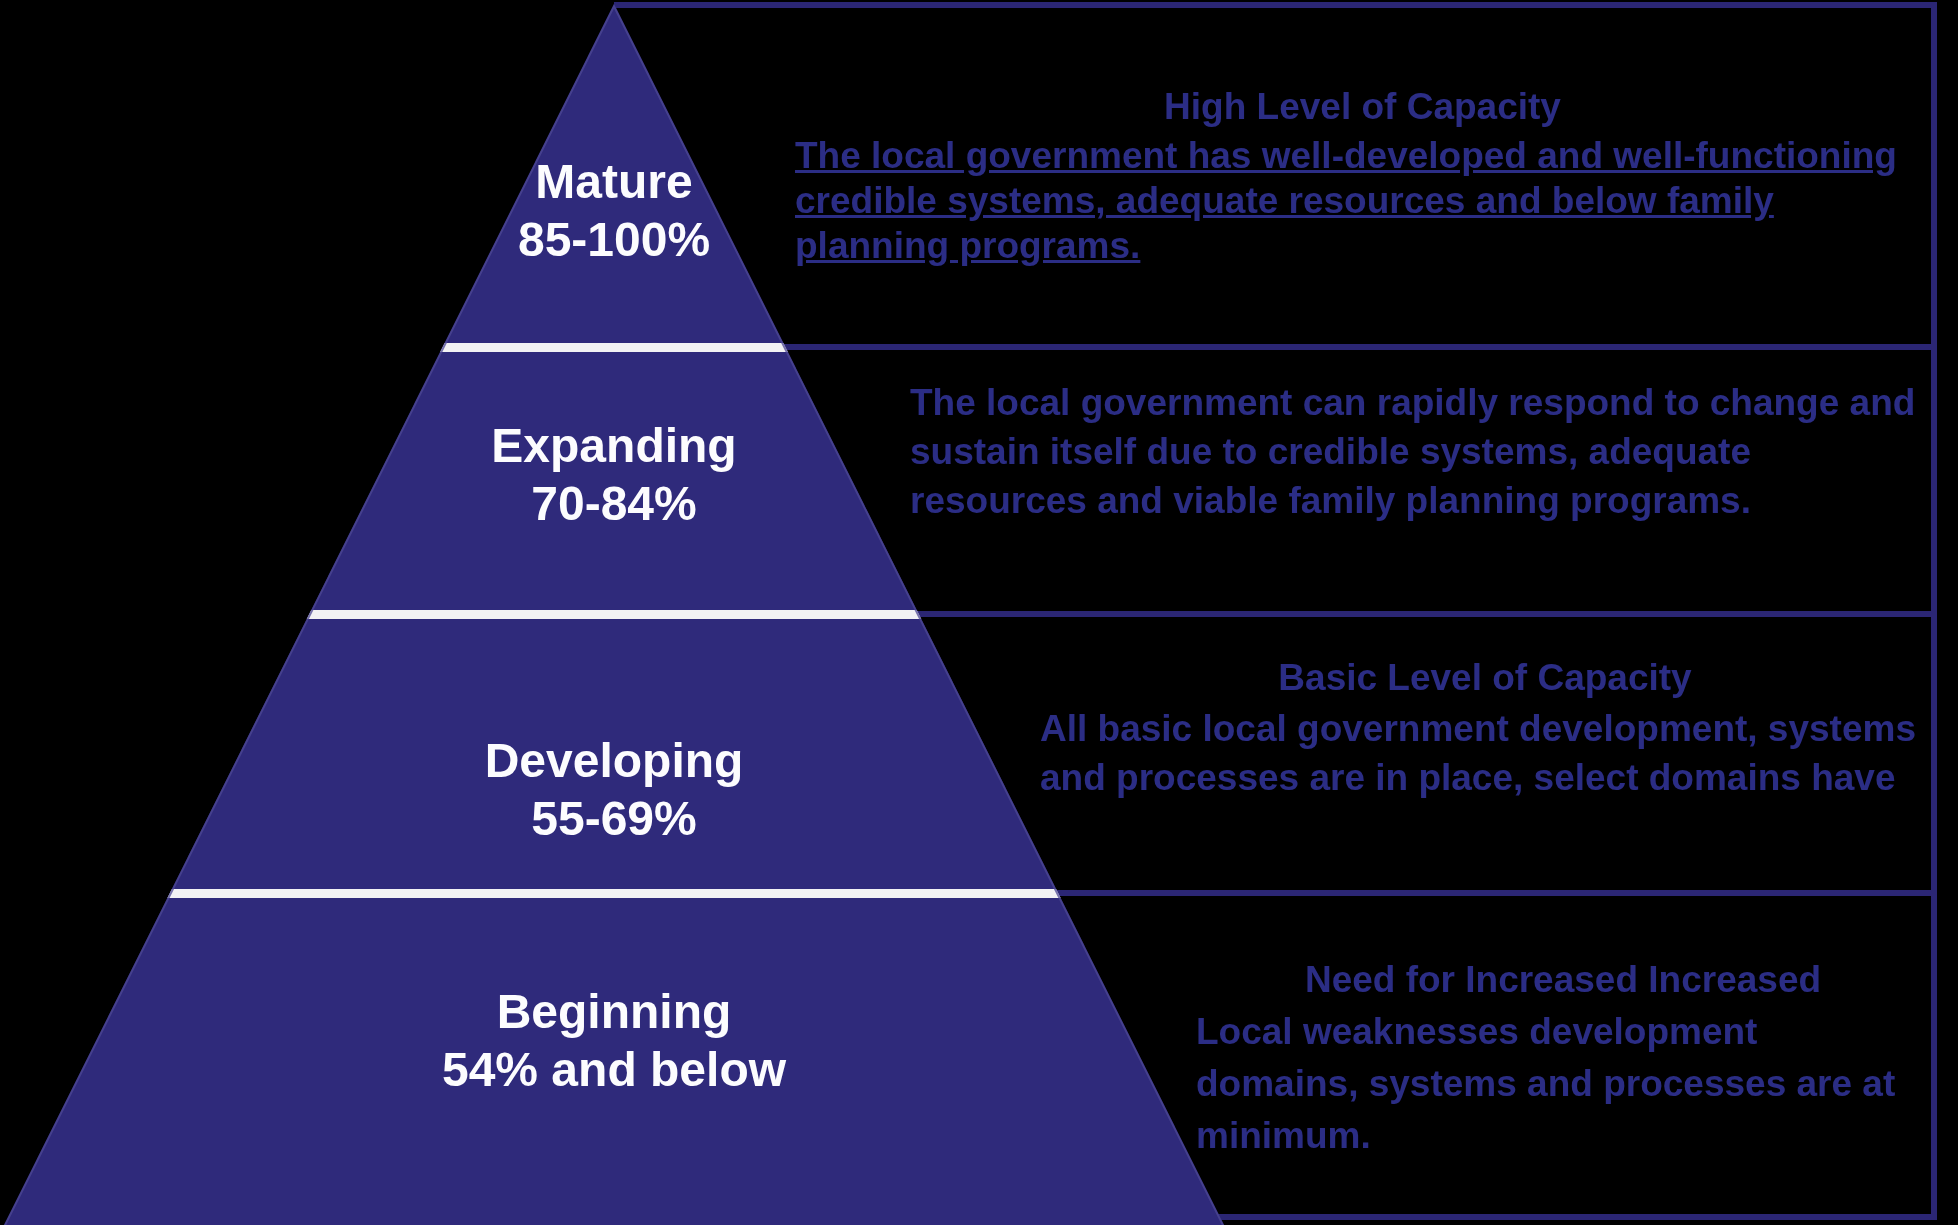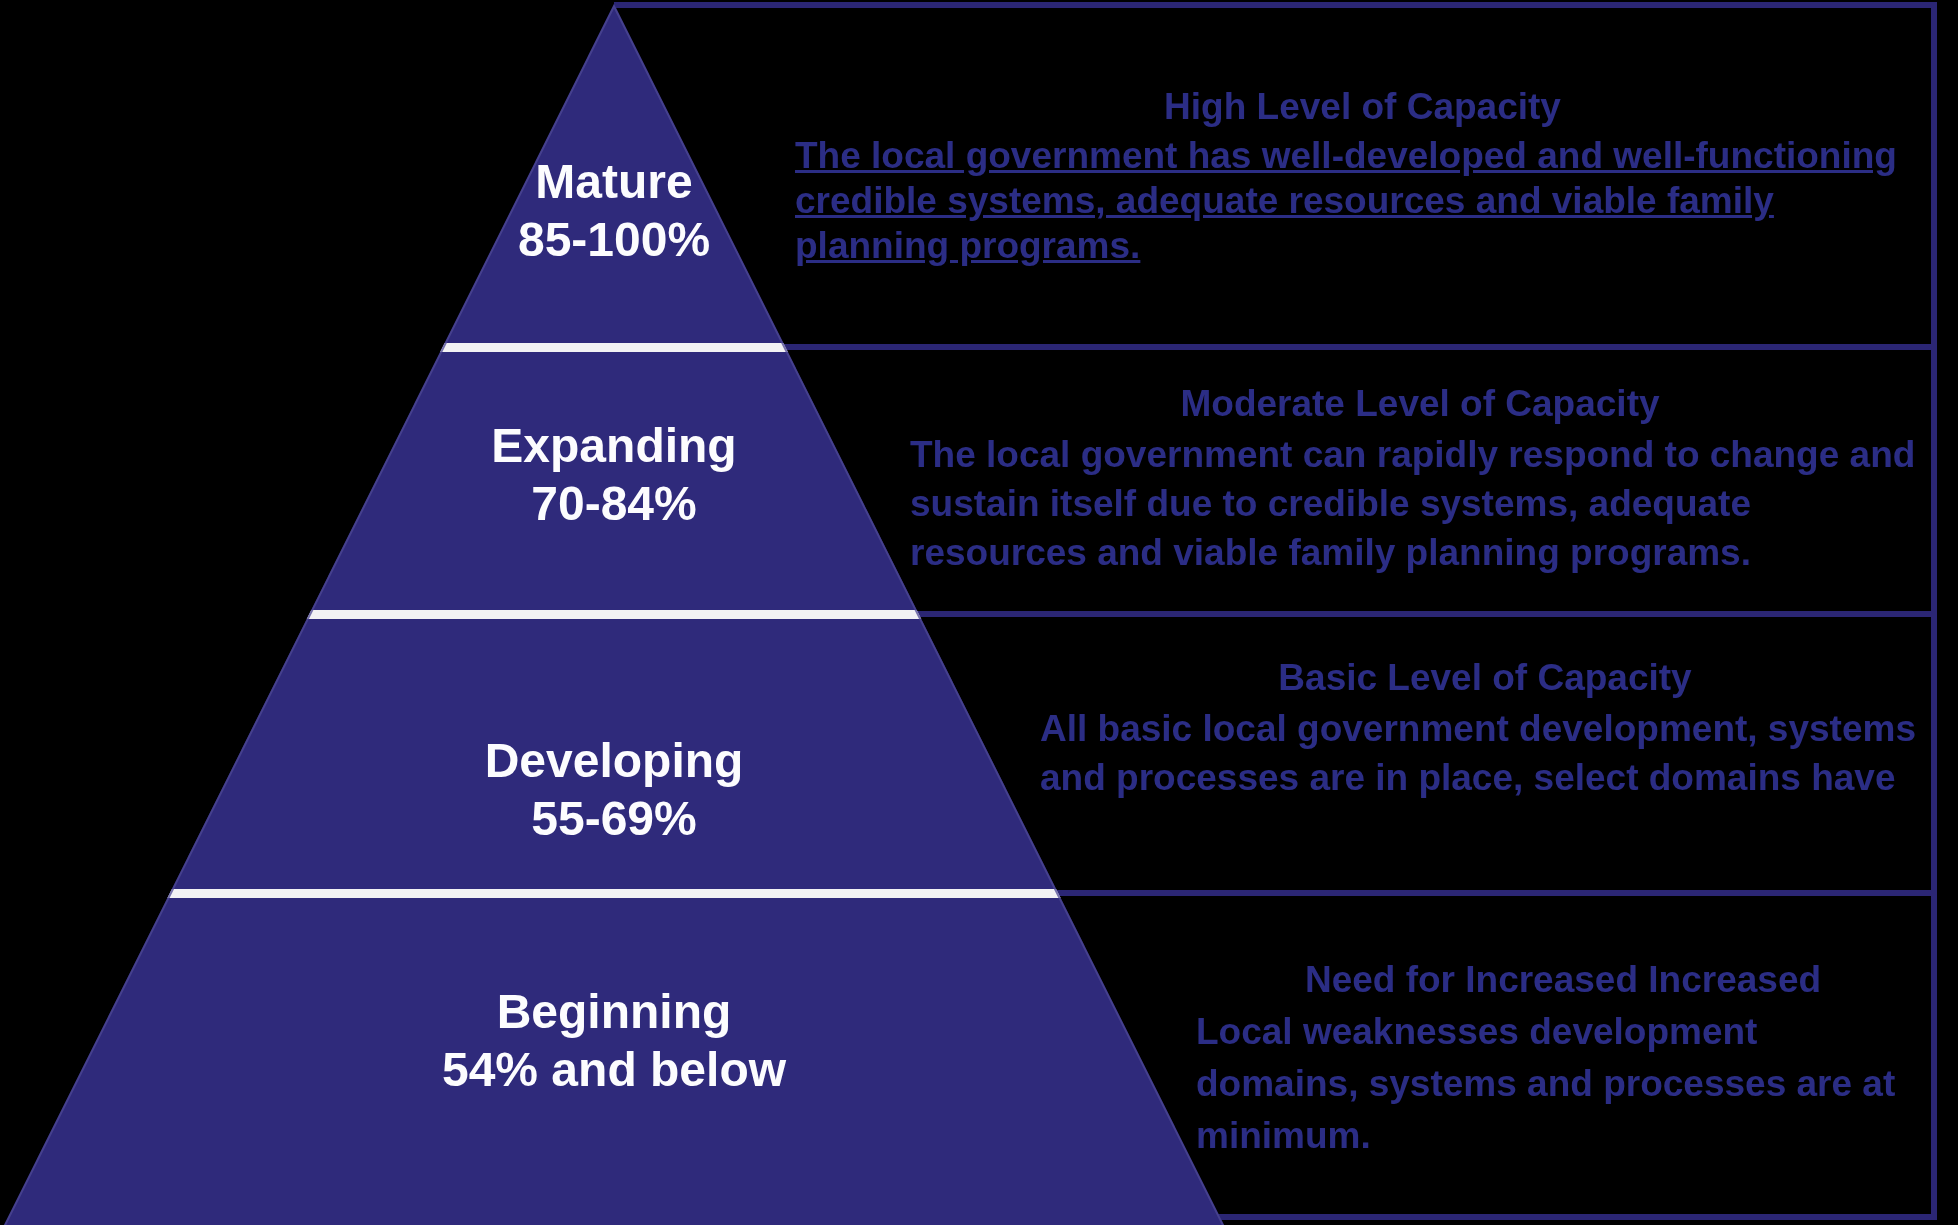--- a/index.html
+++ b/index.html
@@ -87,25 +87,24 @@
     <div>55-69%</div>
   </div>
   <div class="tier-label t4">
     <div>Beginning</div>
     <div>54% and below</div>
   </div>
 
   <div class="section s1">
     <div class="heading">High Level of Capacity</div>
     <div class="bodyline">The local government has well-developed and well-functioning</div>
-    <div class="bodyline">credible systems, adequate resources and viable family</div>
+    <div class="bodyline">credible systems, adequate resources and below family</div>
     <div class="bodyline">planning programs.</div>
   </div>
   <div class="section s2">
-    <div class="heading">Moderate Level of Capacity</div>
     <div class="bodyline">The local government can rapidly respond to change and</div>
     <div class="bodyline">sustain itself due to credible systems, adequate</div>
     <div class="bodyline">resources and viable family planning programs.</div>
   </div>
   <div class="section s3">
     <div class="heading">Basic Level of Capacity</div>
     <div class="bodyline">All basic local government development, systems</div>
     <div class="bodyline">and processes are in place, select domains have</div>
   </div>
   <div class="section s4">

